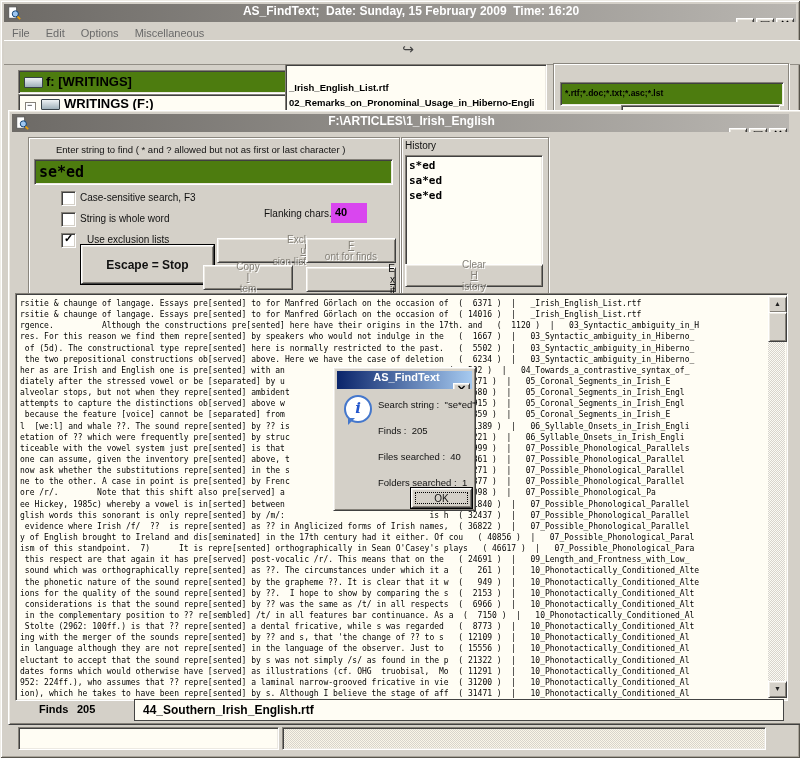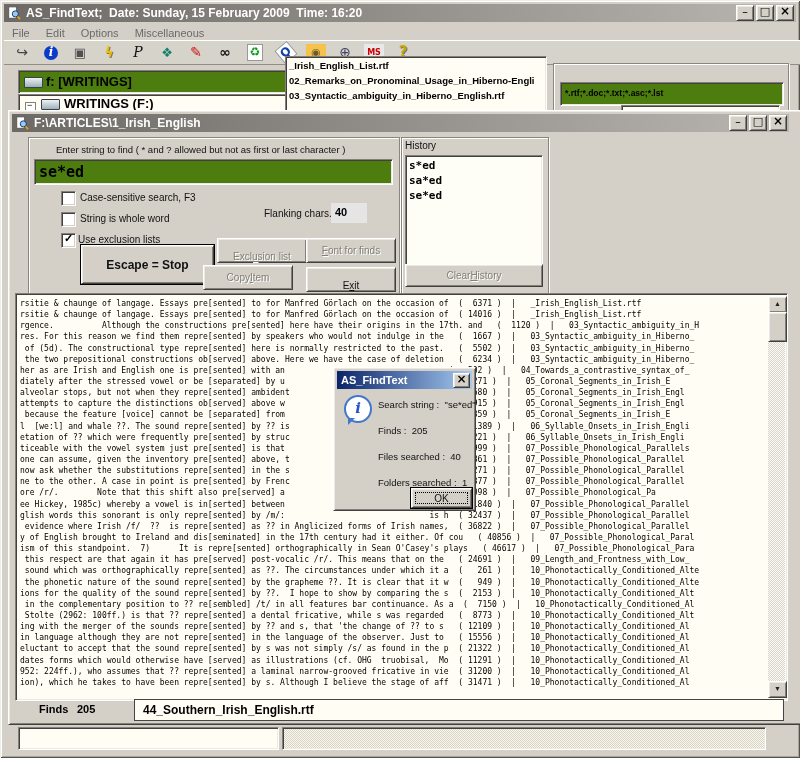--- a/index.html
+++ b/index.html
@@ -1,19 +1,19 @@
 <!DOCTYPE html>
 <html><head>
 <meta charset="utf-8">
 <style>
   html,body{margin:0;padding:0;background:#9a968e;}
   .screen{position:relative;width:800px;height:758px;background:#d4d0c8;overflow:hidden;
     font-family:"Liberation Sans",sans-serif;
     box-shadow:inset 1px 1px 0 #efede7, inset -1px -1px 0 #57544c, inset 2px 2px 0 #ffffff, inset -2px -2px 0 #a9a49a;}
-  .abs{position:absolute;}
+  .abs{position:absolute;flex-direction:column;}
   .raised{background:#d4d0c8;border:1px solid;border-color:#ffffff #404040 #404040 #ffffff;
     box-shadow:inset 1px 1px 0 #ece9e2, inset -1px -1px 0 #848078;}
   .sunken{background:#4d7c0f;border:1px solid;border-color:#848078 #ffffff #ffffff #848078;
     box-shadow:inset 1px 1px 0 #404040, inset -1px -1px 0 #ece9e2;}
   .etch{border:1px solid #8a867e;box-shadow:1px 1px 0 #ffffff, inset 1px 1px 0 #ffffff;}
   .titlebar{background:linear-gradient(90deg,#6d6a66,#b9b6b1);color:#fff;font-weight:bold;font-size:12px;
     display:flex;align-items:center;overflow:hidden;}
   .titlebar.active{background:linear-gradient(90deg,#0a246a,#a6caf0);}
   .tbtns{display:flex;gap:2px;margin-left:auto;padding-right:2px;}
   .wbtn{width:16px;height:14px;font-size:9px;line-height:12px;text-align:center;color:#000;position:relative;}
@@ -99,21 +99,21 @@
     <span class="abs" style="left:27px;top:3px;font-weight:bold;font-size:13px;color:#000;">f: [WRITINGS]</span>
     <span class="abs raised" style="right:1px;top:1px;width:17px;height:18px;text-align:center;font-size:6px;line-height:17px;">▼</span>
   </div>
 
   <div class="abs sunken" style="left:18px;top:94px;width:290px;height:40px;background:#fffdf4;">
     <span class="abs expbox" style="left:6px;top:4px;"></span>
     <span class="abs drive-ic" style="left:22px;top:4px;"></span>
     <span class="abs" style="left:45px;top:1px;font-weight:bold;font-size:13px;color:#000;">WRITINGS (F:)</span>
   </div>
 
-  <div class="abs sunken" style="left:285px;top:56px;width:260px;height:60px;background:#fffdf4;overflow:hidden;padding-top:1px;">
+  <div class="abs sunken" style="left:285px;top:64px;width:260px;height:60px;background:#fffdf4;overflow:hidden;padding-top:15px;">
       <div class="file-item">_Irish_English_List.rtf</div>
       <div class="file-item">02_Remarks_on_Pronominal_Usage_in_Hiberno-Engli</div>
       <div class="file-item">03_Syntactic_ambiguity_in_Hiberno_English.rtf</div>
     </div>
 
   <div class="abs etch" style="left:553px;top:63px;width:234px;height:60px;">
     <div class="abs sunken" style="left:6px;top:18px;width:222px;height:22px;">
       <span style="position:absolute;left:4px;top:5px;font-weight:bold;font-size:8.5px;color:#000;">*.rtf;*.doc;*.txt;*.asc;*.lst</span>
     </div>
     <div class="abs sunken" style="left:67px;top:41px;width:157px;height:14px;background:#fffdf4;"></div>
@@ -150,26 +150,26 @@
       <span style="position:absolute;left:4px;top:3px;font-family:'DejaVu Sans Mono',monospace;font-weight:bold;font-size:15px;color:#000;">se*ed</span>
     </div>
 
     <span class="cb" style="left:52px;top:80px;"></span>
     <span class="cblabel" style="left:71px;top:81px;">Case-sensitive search, F3</span>
 
     <span class="cb" style="left:52px;top:101px;"></span>
     <span class="cblabel" style="left:71px;top:102px;">String is whole word</span>
 
     <span class="abs label" style="left:255px;top:97px;">Flanking chars.</span>
-    <div class="abs" style="left:322px;top:92px;width:36px;height:20px;background:#e5e5e5;">
+    <div class="abs" style="left:322px;top:92px;width:36px;height:20px;background:#d946ef;">
       <span style="position:absolute;left:4px;top:3px;font-weight:bold;font-size:11px;color:#000;">40</span>
     </div>
 
     <span class="cb checked" style="left:52px;top:122px;"></span>
-    <span class="cblabel" style="left:69px;top:123px;">Use exclusion lists</span>
+    <span class="cblabel" style="left:78px;top:123px;">Use exclusion lists</span>
 
     <div class="abs w-btn default" style="left:44px;top:134px;width:131px;height:37px;font-weight:bold;font-size:12px;">Escape = Stop</div>
 
     <div class="abs w-btn disabled" style="left:208px;top:127px;width:88px;height:23px;align-items:flex-end;">Excl<u>u</u>sion list</div>
     <div class="abs w-btn disabled" style="left:297px;top:127px;width:88px;height:23px;"><u>F</u>ont for finds</div>
     <div class="abs w-btn disabled" style="left:194px;top:154px;width:88px;height:23px;">Copy <u>I</u>tem</div>
     <div class="abs w-btn" style="left:297px;top:156px;width:88px;height:23px;align-items:flex-end;">E<u>x</u>it</div>
 
     <span class="abs label" style="left:396px;top:29px;">History</span>
     <div class="abs sunken" style="left:396px;top:44px;width:136px;height:109px;background:#fffef6;padding-top:2px;">
@@ -201,20 +201,21 @@
           <div class="res-line">ore /r/.        Note that this shift also pre[served] a                       atory diff  ( 21098 )  |   07_Possible_Phonological_Pa</div>
           <div class="res-line">ee Hickey, 1985c) whereby a vowel is in[serted] between                              a (f  ( 31840 )  |   07_Possible_Phonological_Parallel</div>
           <div class="res-line">glish words this sonorant is only repre[sented] by /m/:                              is h  ( 32437 )  |   07_Possible_Phonological_Parallel</div>
           <div class="res-line"> evidence where Irish /f/  ??  is repre[sented] as ?? in Anglicized forms of Irish names,  ( 36822 )  |   07_Possible_Phonological_Parallel</div>
           <div class="res-line">y of English brought to Ireland and dis[seminated] in the 17th century had it either. Of cou   ( 40856 )  |   07_Possible_Phonological_Paral</div>
           <div class="res-line">ism of this standpoint.  7)      It is repre[sented] orthographically in Sean O'Casey's plays   ( 46617 )  |   07_Possible_Phonological_Para</div>
           <div class="res-line"> this respect are that again it has pre[served] post-vocalic /r/. This means that on the   ( 24691 )  |   09_Length_and_Frontness_with_Low_</div>
           <div class="res-line"> sound which was orthographically repre[sented] as ??. The circumstances under which it a  (   261 )  |   10_Phonotactically_Conditioned_Alte</div>
           <div class="res-line"> the phonetic nature of the sound repre[sented] by the grapheme ??. It is clear that it w  (   949 )  |   10_Phonotactically_Conditioned_Alte</div>
           <div class="res-line">ions for the quality of the sound repre[sented] by ??.  I hope to show by comparing the s  (  2153 )  |   10_Phonotactically_Conditioned_Alt</div>
+          <div class="res-line"> considerations is that the sound repre[sented] by ?? was the same as /t/ in all respects  (  6966 )  |   10_Phonotactically_Conditioned_Alt</div>
           <div class="res-line"> in the complementary position to ?? re[sembled] /t/ in all features bar continuance. As a  (  7150 )  |   10_Phonotactically_Conditioned_Al</div>
           <div class="res-line"> Stolte (2962: 100ff.) is that ?? repre[sented] a dental fricative, while s was regarded   (  8773 )  |   10_Phonotactically_Conditioned_Alt</div>
           <div class="res-line">ing with the merger of the sounds repre[sented] by ?? and s, that 'the change of ?? to s   ( 12109 )  |   10_Phonotactically_Conditioned_Al</div>
           <div class="res-line">in language although they are not repre[sented] in the language of the observer. Just to   ( 15556 )  |   10_Phonotactically_Conditioned_Al</div>
           <div class="res-line">eluctant to accept that the sound repre[sented] by s was not simply /s/ as found in the p  ( 21322 )  |   10_Phonotactically_Conditioned_Al</div>
           <div class="res-line">dates forms which would otherwise have [served] as illustrations (cf. OHG  truobisal,  Mo  ( 11291 )  |   10_Phonotactically_Conditioned_Al</div>
           <div class="res-line">952: 224ff.), who assumes that ?? repre[sented] a laminal narrow-grooved fricative in vie  ( 31200 )  |   10_Phonotactically_Conditioned_Al</div>
           <div class="res-line">ion), which he takes to have been repre[sented] by s. Although I believe the stage of aff  ( 31471 )  |   10_Phonotactically_Conditioned_Al</div>
         </div>
       <div class="abs stipple" style="right:2px;top:2px;bottom:2px;width:17px;">

